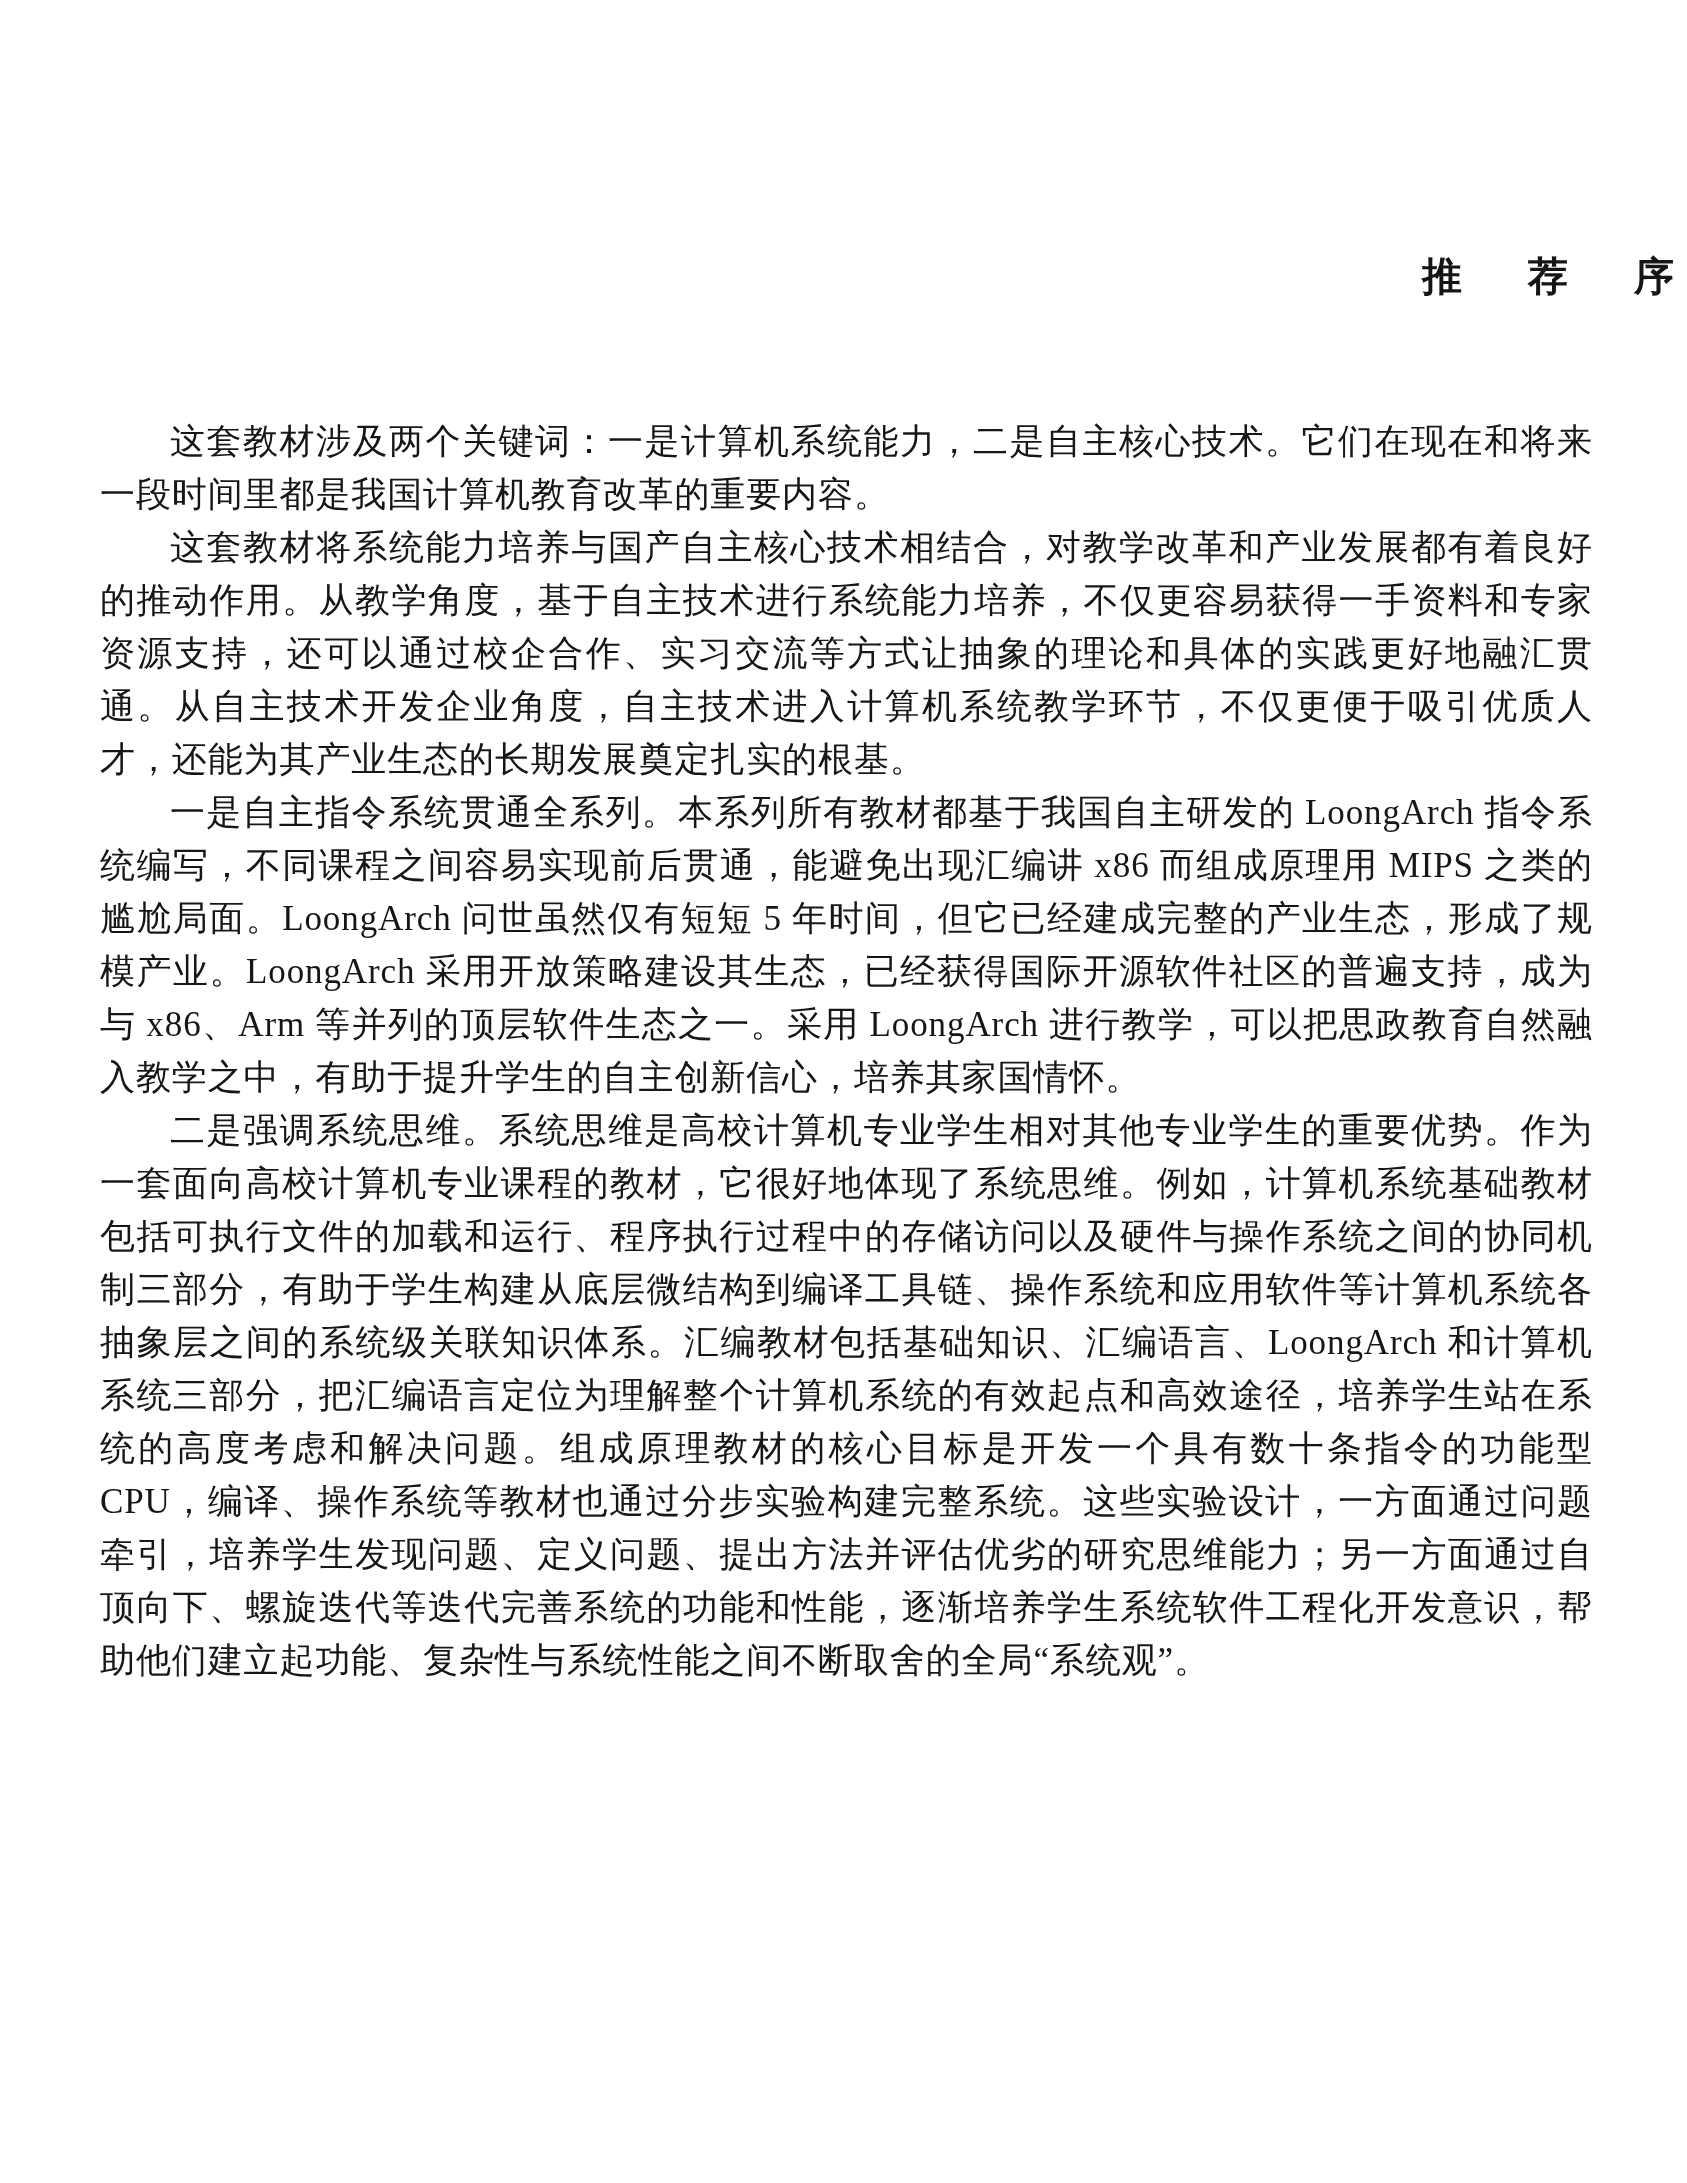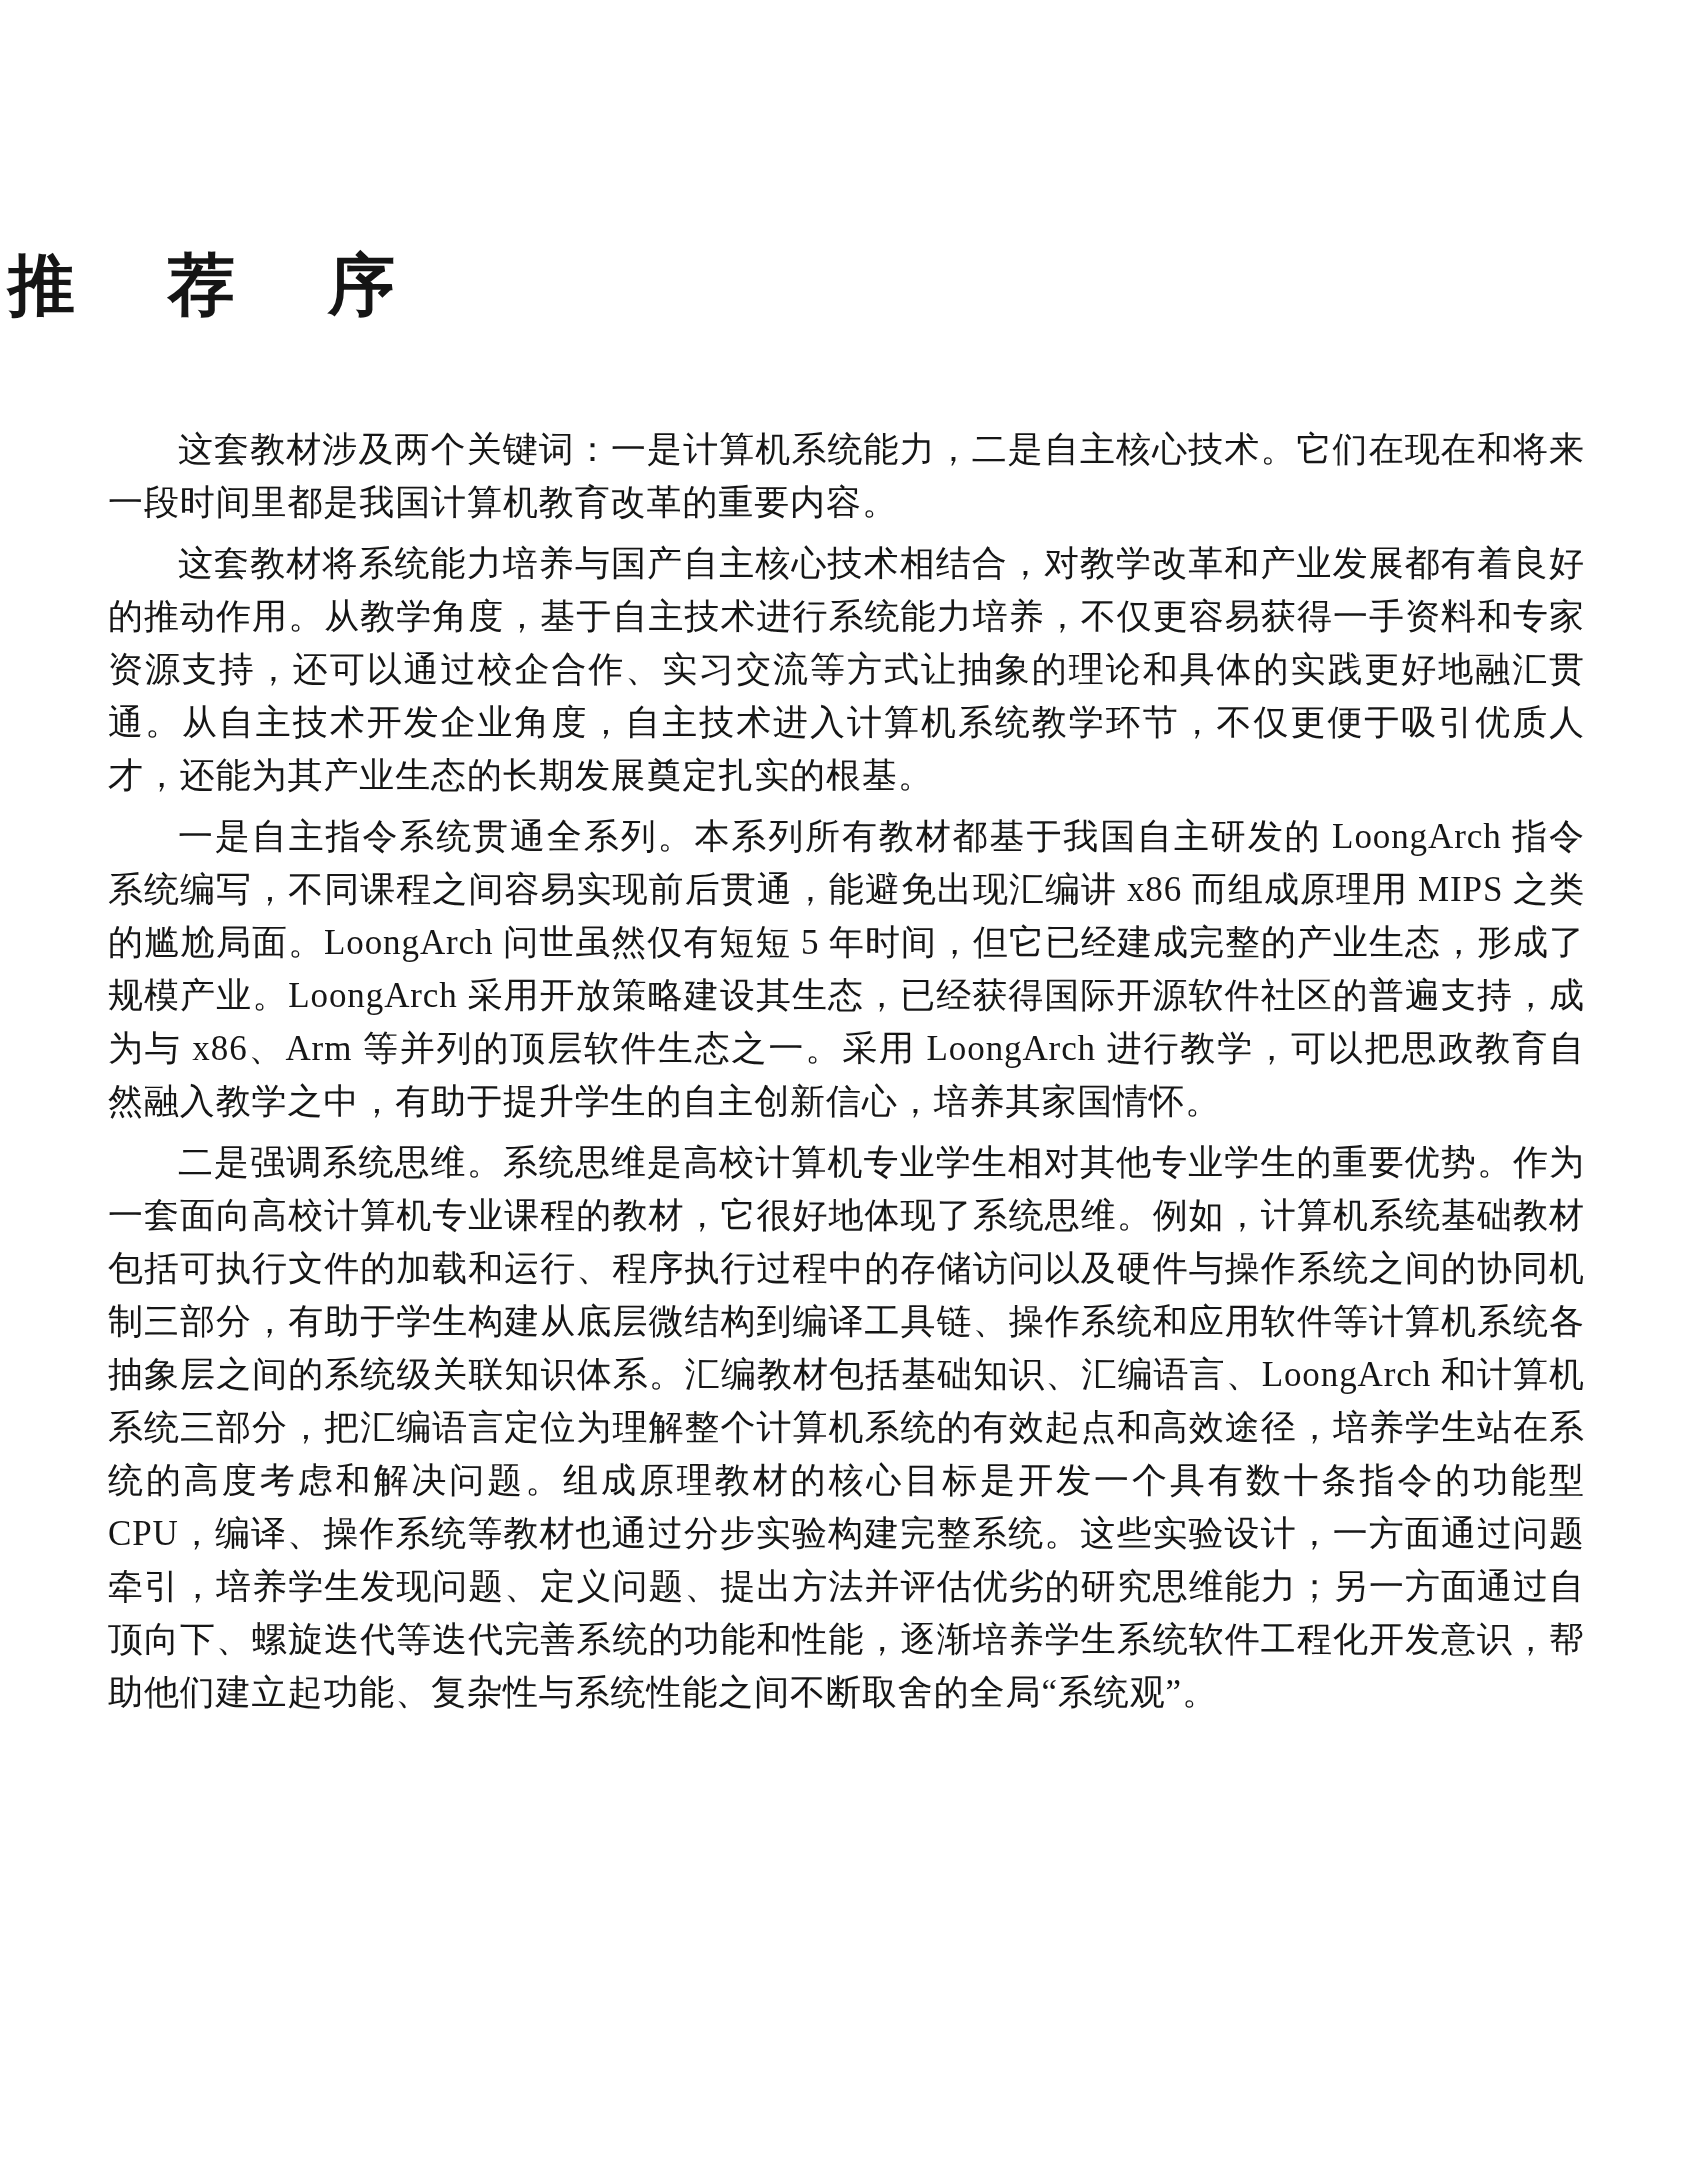--- a/index.html
+++ b/index.html
@@ -10,40 +10,40 @@
   .page {
     position: relative;
     width: 1687px;
     height: 2416px;
     background: #ffffff;
     overflow: hidden;
     font-family: "Liberation Serif", "DejaVu Serif", serif;
     color: #111111;
   }
   .title {
-    margin: 8px;
+    margin: 0;
     padding-top: 242px;
-    text-align: left;
-    font-size: 67px;
+    text-align: right;
+    font-size: 40px;
     line-height: 70px;
     font-weight: 700;
     letter-spacing: 13px;
     color: #151515;
   }
   .content {
     margin: 103px 94px 0 100px;
     font-size: 35px;
     line-height: 53px;
     text-align: justify;
     text-justify: inter-character;
     letter-spacing: 0.9px;
     color: #161616;
   }
   .content p {
-    margin: 8px;
+    margin: 0;
     text-indent: 2em;
     word-break: break-word;
   }
 </style>
 </head>
 <body>
 
 <div class="page">
 
   <h1 class="title">推　荐　序</h1>

